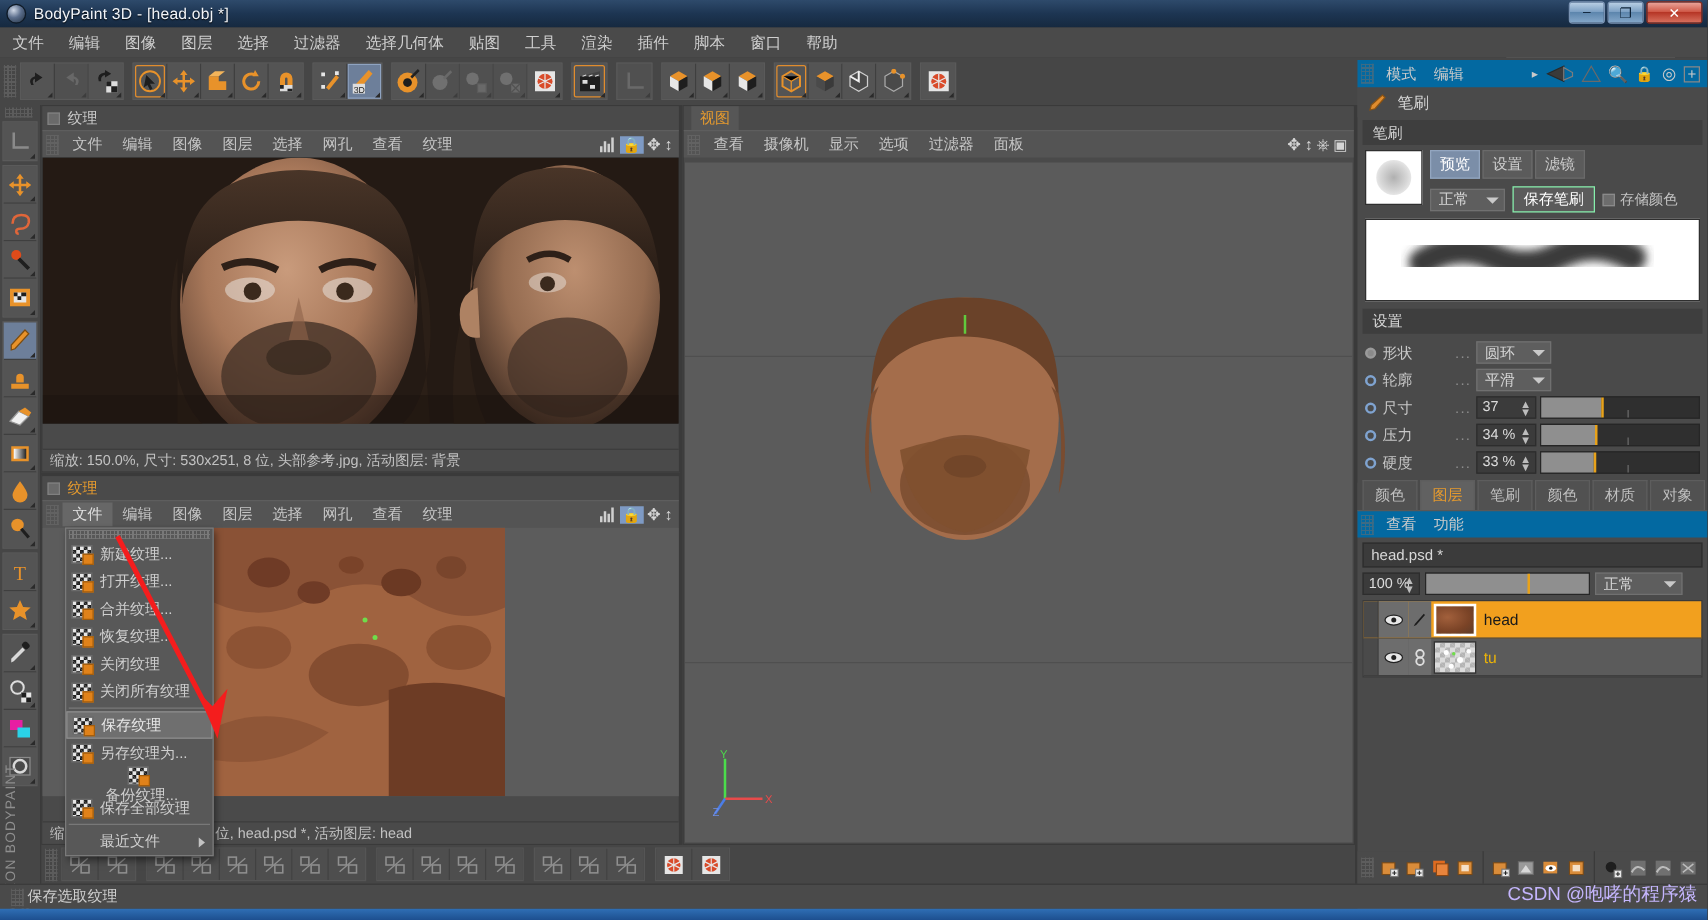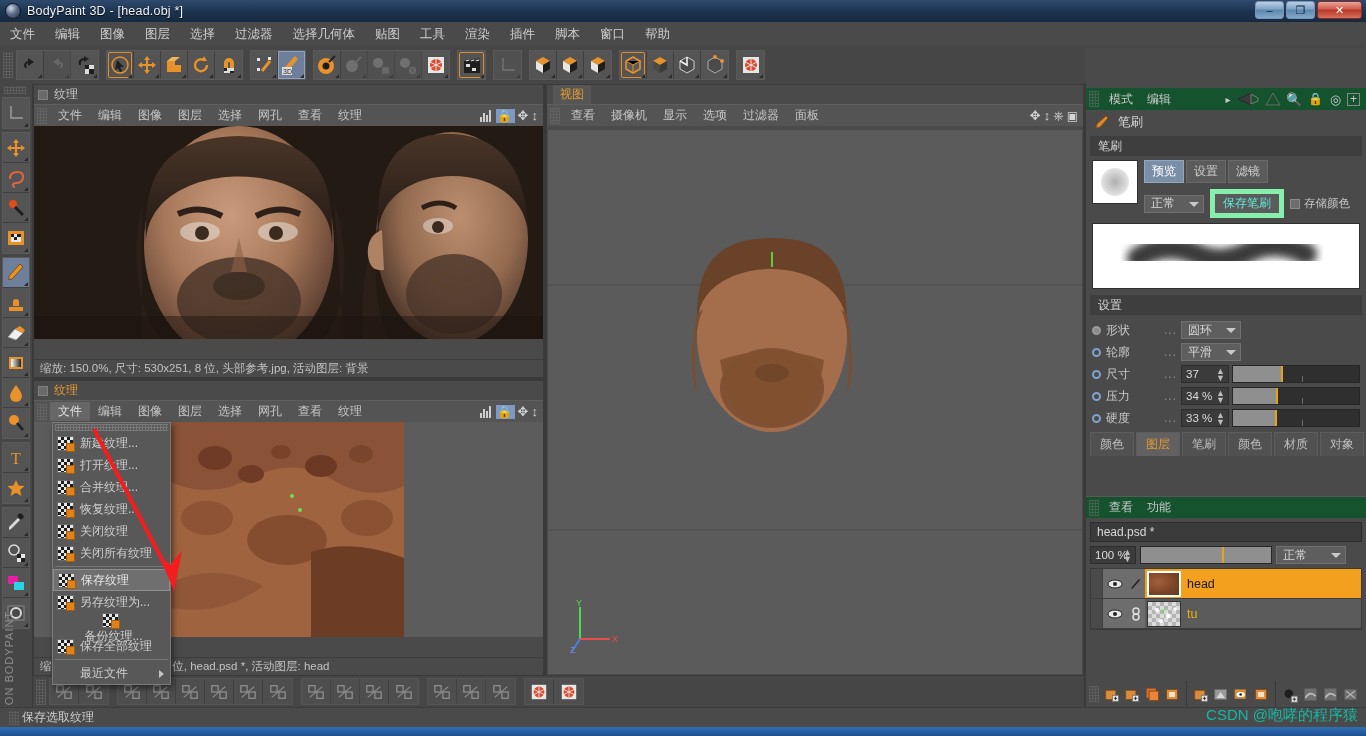--- a/index.html
+++ b/index.html
@@ -101,21 +101,21 @@
     padding-left:6px; font-size:11.5px; color:#c2c2c2; }
   
   #texpanel2 { left:33px; top:380px; width:511px; height:296px; }
   #texcanvas2 { position:absolute; left:0; top:41px; width:509px; height:215px; overflow:hidden; background:#5c5c5c; }
   
   #viewport { left:546px; top:84px; width:538px; height:592px; background:#4a4a4a; }
   #vpcanvas { position:absolute; left:1px; top:45px; width:534px; height:544px;
     background:#5b5b5b; overflow:hidden; }
   
   #rightcol { position:absolute; left:1086px; top:48px; width:280px; height:688px; background:#4a4a4a; }
-  .rp-head { height:22px; display:flex; align-items:center; background:#14532d;margin-top:40px; }
+  .rp-head { height:22px; display:flex; align-items:center; background:#0369a1; }
   .rp-head .mm { padding:1px 7px; font-size:12px; color:#cacaca; }
   .brush-title { height:24px; display:flex; align-items:center; gap:8px; padding-left:8px; background:#4a4a4a; }
   .sec-hdr { height:20px; background:#3e3e3e; display:flex; align-items:center; padding-left:8px;
     color:#d6d6d6; font-size:12px; margin:2px 4px 0 4px; }
   .tabstrip { display:flex; gap:2px; }
   .tab {
     padding:2px 7px; font-size:12px; background:#5b5b5b; color:#cecece; border:1px solid #6a6a6a;
   }
   .tab.on { background:#7b8ea8; color:#fff; border-color:#93a6c0; }
   .param-row { display:flex; align-items:center; height:20px; margin:2px 6px; }
@@ -176,21 +176,21 @@
   
   #bottombar { position:absolute; left:33px; top:676px; width:1051px; height:31px;
     background:#464646; display:flex; align-items:center; }
   .bgroup { display:flex; border:1px solid #555; margin-right:8px; }
   .bbtn { width:29px;height:25px;background:#4e4e4e;border-right:1px solid #414141;
     display:flex;align-items:center;justify-content:center; }
   .bbtn:last-child { border-right:none; }
   #statusbar { position:absolute; left:0; top:707px; width:1366px; height:20px;
     background:#4a4a4a; border-top:1px solid #3b3b3b; display:flex; align-items:center; padding-left:6px;
     font-size:12px; color:#cfcfcf; }
-  #watermark { position:absolute; right:8px; top:706px; font-size:15px; color:#14b8a6; z-index:5; }
+  #watermark { position:absolute; right:8px; top:706px; font-size:15px; color:#c4b5fd; z-index:5; }
   #taskbar { position:absolute; left:0; top:727px; width:1366px; height:9px;
     background:linear-gradient(to bottom,#2f6fb5,#1d4f8f); }
   .rp-bottom { position:absolute; left:0; bottom:29px; width:280px; height:26px; background:#4a4a4a;
     display:flex; align-items:center; }
   
   .th-head { position:absolute; inset:0;
     background: radial-gradient(ellipse at 30% 40%, #a2603c 0%, #7a4326 60%, #5d3b28 100%); }
   .th-tu { position:absolute; inset:0; }
   .th-bg { position:absolute; inset:0; background:#9a9a9a; }
   .grp-sep { width:1px; height:26px; background:#3a3a3a; margin:0 4px; }
@@ -809,21 +809,21 @@
       <div class="tabstrip" id="brush-tabs">
           <div class="tab on">预览</div>
           <div class="tab">设置</div>
           <div class="tab">滤镜</div>
         </div>
       <div style="display:flex;align-items:center;gap:6px;margin-top:6px;">
         <span class="ddown" style="width:58px;">
           <span>正常</span>
           <span class="arw"></span>
         </span>
-        <span style="background:#5b5b5b;border:5px solid #86efac;padding:1px 8px;font-size:12px;color:#5eead4;">保存笔刷</span>
+        <span style="background:#5b5b5b;border:1px solid #86efac;padding:1px 8px;font-size:12px;color:#ffffff;">保存笔刷</span>
         <span style="display:flex;align-items:center;gap:4px;">
           <span style="width:10px;height:10px;background:#6d6d6d;border:1px solid #8a8a8a;display:inline-block;"></span>
           <span style="font-size:11.5px;color:#c5c5c5;">存储颜色</span>
         </span>
       </div>
     </div>
   </div>
 
   <div style="margin:5px 6px 0 6px;height:66px;background:#fff;border:1px solid #2f2f2f;overflow:hidden;">
     <svg width="100%" height="100%" viewBox="0 0 248 64">

